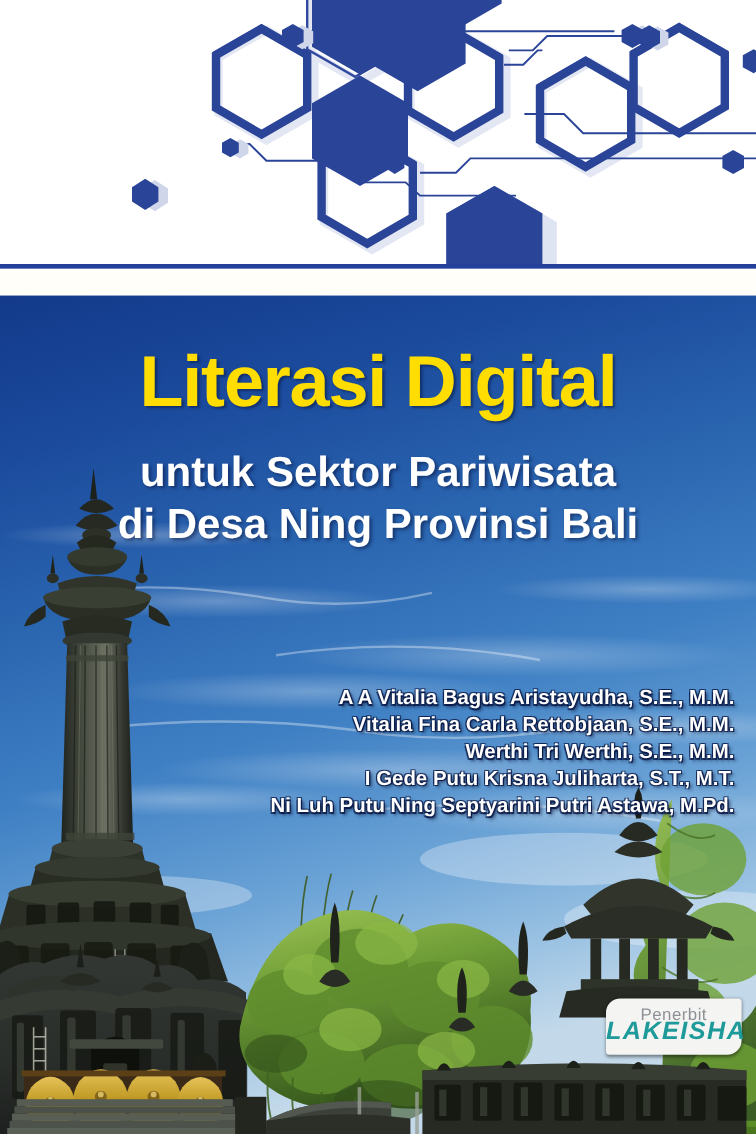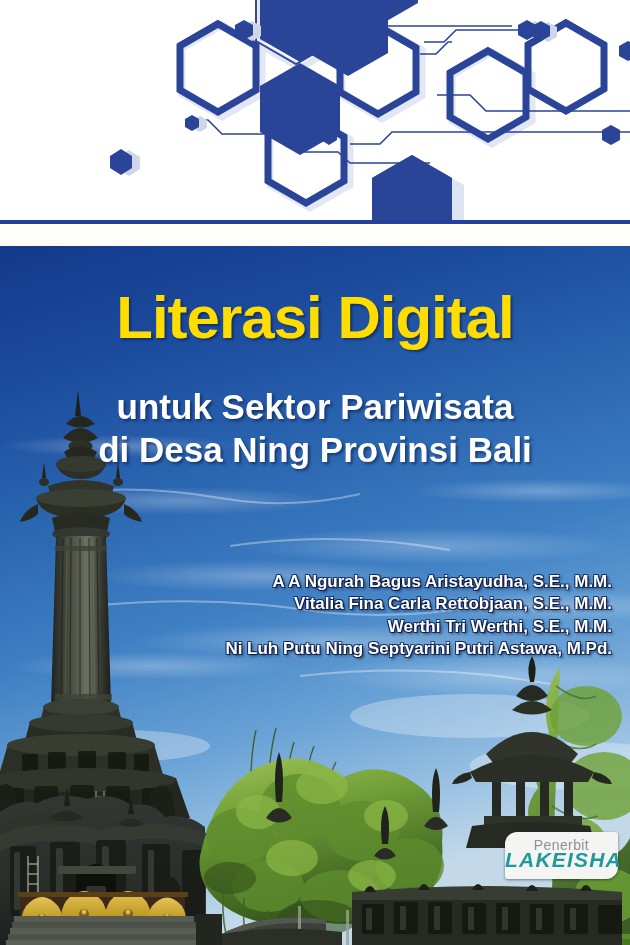--- a/index.html
+++ b/index.html
@@ -89,21 +89,20 @@
   .title-sub {
     position: absolute;
     left: 0; top: 126px;
     width: 630px;
     text-align: center;
     color: #ffffff;
     font-size: 35px;
     font-weight: bold;
     line-height: 1.23;
     text-shadow: 2px 2px 3px rgba(10,25,70,0.6);
-    margin-top: 13px;
   }
   .title-sub div { display: block; }
 
   .authors {
     position: absolute;
     left: 0; top: 325px;
     width: 612px;
     text-align: right;
     color: #ffffff;
     font-size: 17px;
@@ -645,23 +644,24 @@
   <div class="text-layer">
 
     <div class="title-main">Literasi Digital</div>
 
     <div class="title-sub">
       <div>untuk Sektor Pariwisata</div>
       <div>di Desa Ning Provinsi Bali</div>
     </div>
 
     <div class="authors">
-      <div>A A Ngurah Bagus Aristayudha, S.E., M.M.</div>
+      <div>A A Vitalia Bagus Aristayudha, S.E., M.M.</div>
       <div>Vitalia Fina Carla Rettobjaan, S.E., M.M.</div>
       <div>Werthi Tri Werthi, S.E., M.M.</div>
+      <div>I Gede Putu Krisna Juliharta, S.T., M.T.</div>
       <div>Ni Luh Putu Ning Septyarini Putri Astawa, M.Pd.</div>
     </div>
   </div>
 
   <div class="publisher">
     <div class="publisher-plate"></div>
     <div class="pub-small">Penerbit</div>
     <div class="pub-big">LAKEISHA</div>
   </div>
 

